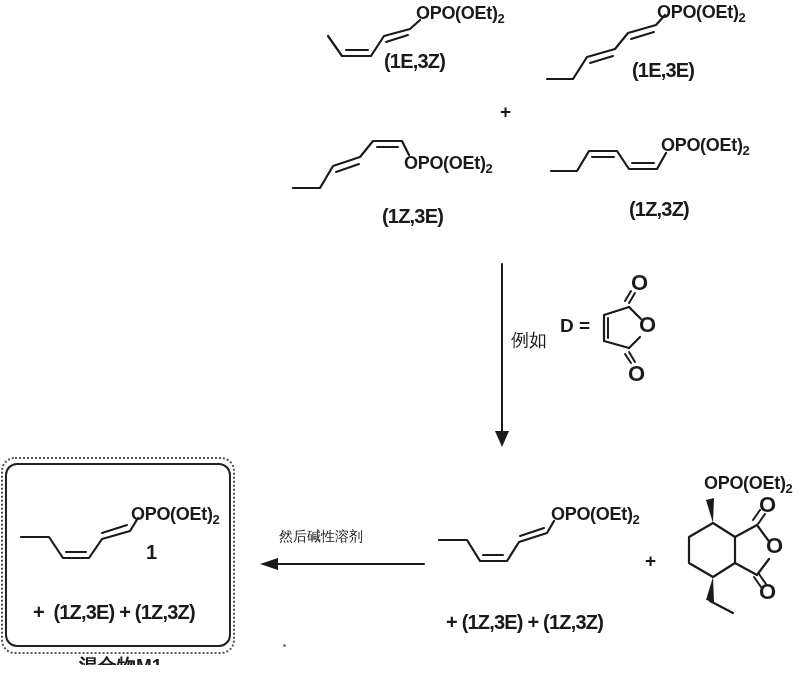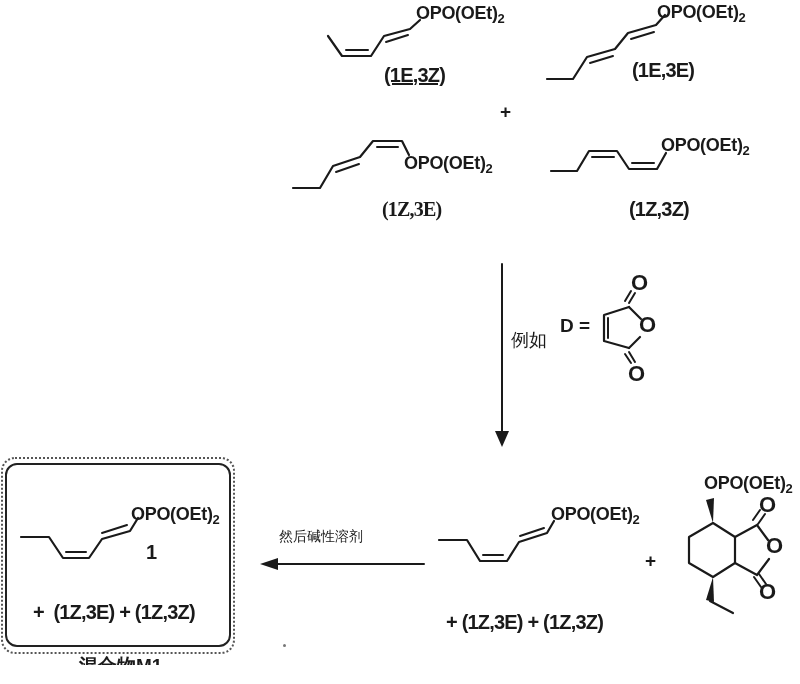--- a/index.html
+++ b/index.html
@@ -98,23 +98,23 @@
   <div class="box-solid"></div>
 
   <div class="lbl chem" style="left:416px;top:3px;"><span>OPO(OEt)</span><sub>2</sub></div>
   <div class="lbl chem" style="left:657px;top:2px;"><span>OPO(OEt)</span><sub>2</sub></div>
   <div class="lbl chem" style="left:404px;top:153px;"><span>OPO(OEt)</span><sub>2</sub></div>
   <div class="lbl chem" style="left:661px;top:135px;"><span>OPO(OEt)</span><sub>2</sub></div>
   <div class="lbl chem" style="left:131px;top:504px;"><span>OPO(OEt)</span><sub>2</sub></div>
   <div class="lbl chem" style="left:551px;top:504px;"><span>OPO(OEt)</span><sub>2</sub></div>
   <div class="lbl chem" style="left:704px;top:473px;"><span>OPO(OEt)</span><sub>2</sub></div>
 
-  <div class="lbl iso" style="left:384px;top:64px;text-decoration:underline;">(1E,3Z)</div>
+  <div class="lbl iso" style="left:384px;top:50px;">(1E,3Z)</div>
   <div class="lbl iso" style="left:632px;top:59px;">(1E,3E)</div>
-  <div class="lbl iso" style="left:382px;top:198px;font-family:Liberation Serif, serif;">(1Z,3E)</div>
+  <div class="lbl iso" style="left:382px;top:205px;">(1Z,3E)</div>
   <div class="lbl iso" style="left:629px;top:198px;text-align:center;">(1Z,3Z)</div>
 
   <div class="lbl plus" style="left:500px;top:101px;">+</div>
   <div class="lbl plus" style="left:645px;top:550px;">+</div>
 
   <div class="lbl cjk" style="left:511px;top:314px;font-size:18px;margin-top:16px;">例如</div>
   <div class="lbl" style="left:560px;top:315px;font-weight:bold;font-size:19px;">D =</div>
 
   <div class="lbl oxy" style="left:631px;top:272px;">O</div>
   <div class="lbl oxy" style="left:639px;top:314px;">O</div>

